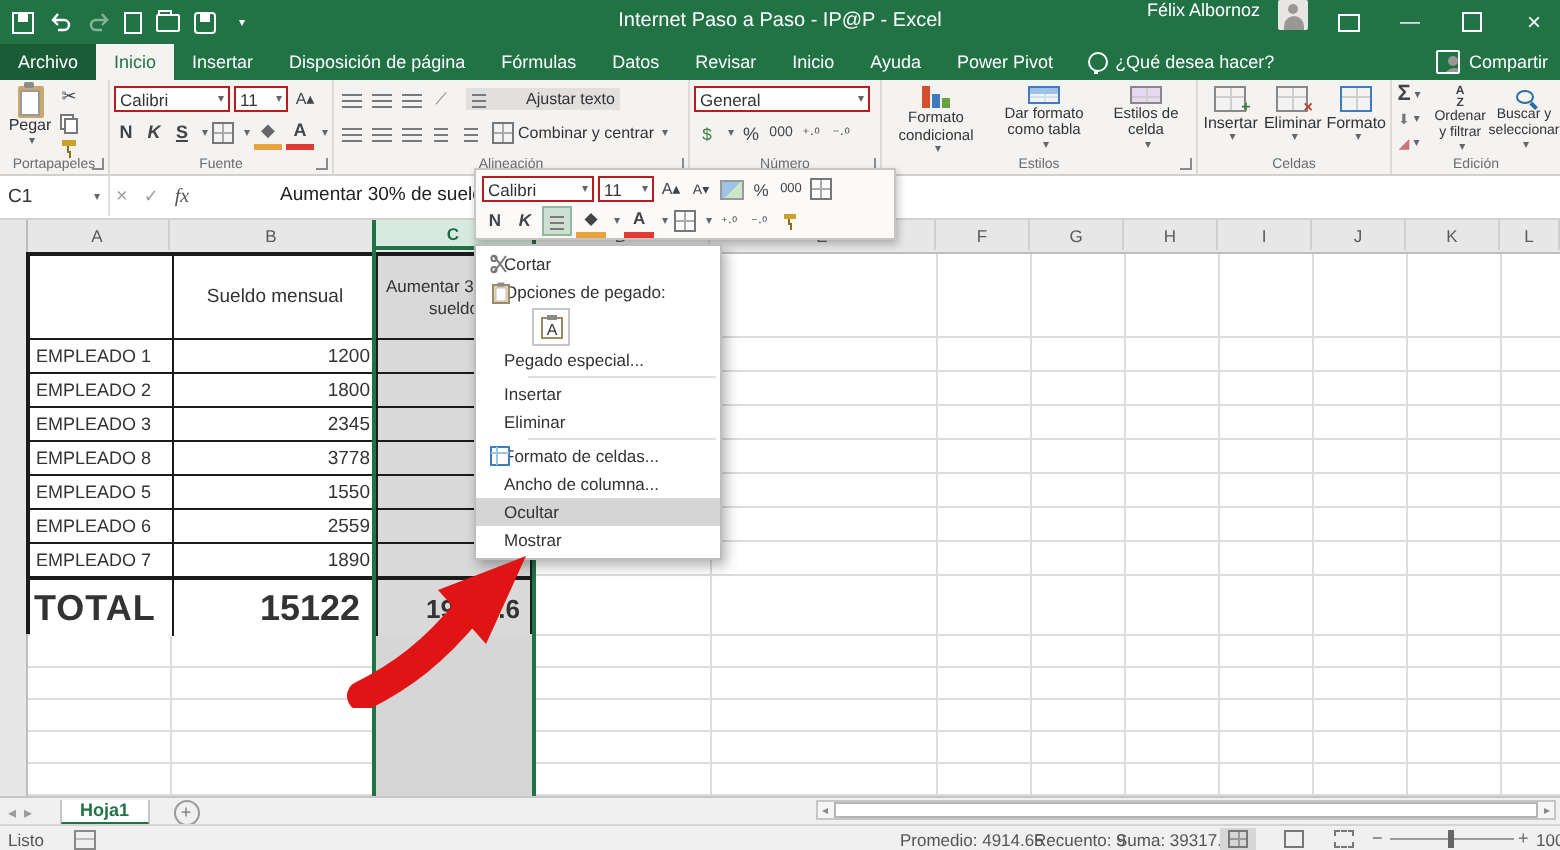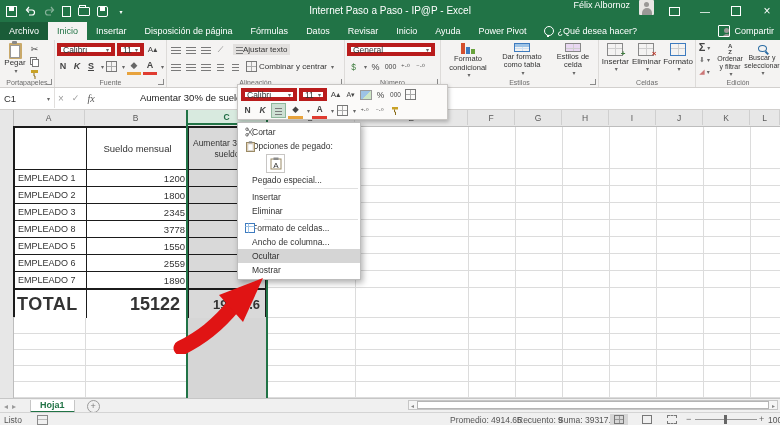--- a/index.html
+++ b/index.html
@@ -31,21 +31,21 @@
   .tellme{display:flex;align-items:center;gap:4px;padding:0 8px;font-size:9px}
   .bulb{width:8px;height:8px;border:1px solid #fff;border-radius:50%;position:relative}
   .bulb:after{content:"";position:absolute;left:2.5px;top:8px;width:2px;height:2px;background:#fff}
   .share{position:absolute;right:6px;top:25px;display:flex;align-items:center;gap:4px;color:#fff;font-size:9px}
   
   .ribbon{position:absolute;left:0;top:40px;width:780px;height:47px;background:#f4f3f2;border-bottom:1px solid #d2d0ce;display:flex;z-index:5}
   .rgroup{position:relative;border-right:1px solid #dddbd9;box-sizing:border-box;padding:2px 2px 10px}
   .glabel{position:absolute;bottom:1px;left:0;right:0;text-align:center;font-size:7px;color:#6b6b6b;white-space:nowrap;overflow:hidden}
   .launcher{position:absolute;right:2px;bottom:2px;width:5px;height:5px;border-right:1px solid #8a8a8a;border-bottom:1px solid #8a8a8a}
   .rrow{display:flex;align-items:center;gap:2px;height:15px}
-  .combo{background:#fff;border:4px solid #b91c1c;height:13px;box-sizing:border-box;display:flex;align-items:center;justify-content:space-between;font-size:8.5px;padding:0 2px;color:#333}
+  .combo{background:#fff;border:1px solid #b91c1c;height:13px;box-sizing:border-box;display:flex;align-items:center;justify-content:space-between;font-size:8.5px;padding:0 2px;color:#333}
   .dd{font-size:6px;color:#666;margin-left:2px}
   .mini{font-size:9px;color:#444;width:13px;height:13px;display:flex;align-items:center;justify-content:center}
   .bigbtn{display:flex;flex-direction:column;align-items:center;justify-content:flex-start;font-size:8px;color:#333;text-align:center;line-height:1.1}
   .clip-ic{width:13px;height:16px;background:#c9a96a;border:1px solid #8f7а44;border-radius:1px;position:relative;margin-top:1px}
   .clip-ic:before{content:"";position:absolute;left:1.5px;top:2px;width:8px;height:11px;background:#fff;border:0.5px solid #999}
   .clip-ic:after{content:"";position:absolute;left:3px;top:-2px;width:5px;height:3px;background:#8a8a8a;border-radius:1px}
   .al{width:10px;height:1.5px;background:#7a7a7a;box-shadow:0 3px 0 #7a7a7a,0 6px 0 #7a7a7a;margin:2px 1px 6px}
   .al.short{width:7px}
   .sw{font-weight:bold;font-size:9px;line-height:9px}
   .swA{border-bottom:3px solid #e03c31;padding:0 1px}
@@ -258,21 +258,21 @@
       <span class="mini">
           <span class="al"></span>
         </span>
       <span class="mini">
           <span class="al"></span>
         </span>
       <span class="mini">
           <span class="al"></span>
         </span>
       <span class="mini" style="font-size:8px;color:#777">⟋</span>
-      <span style="font-size:8px;color:#333;display:flex;align-items:center;gap:0;margin-left:4px;background:#e2e0de;padding:1px 3px">
+      <span style="font-size:8px;color:#333;display:flex;align-items:center;gap:20px;margin-left:4px;background:#e2e0de;padding:1px 3px">
         <span class="al short" style="margin:0 0 4px"></span>
         <span>Ajustar texto</span>
       </span>
     </div>
     <div class="rrow" style="margin-top:2px">
       <span class="mini">
           <span class="al"></span>
         </span>
       <span class="mini">
           <span class="al"></span>

